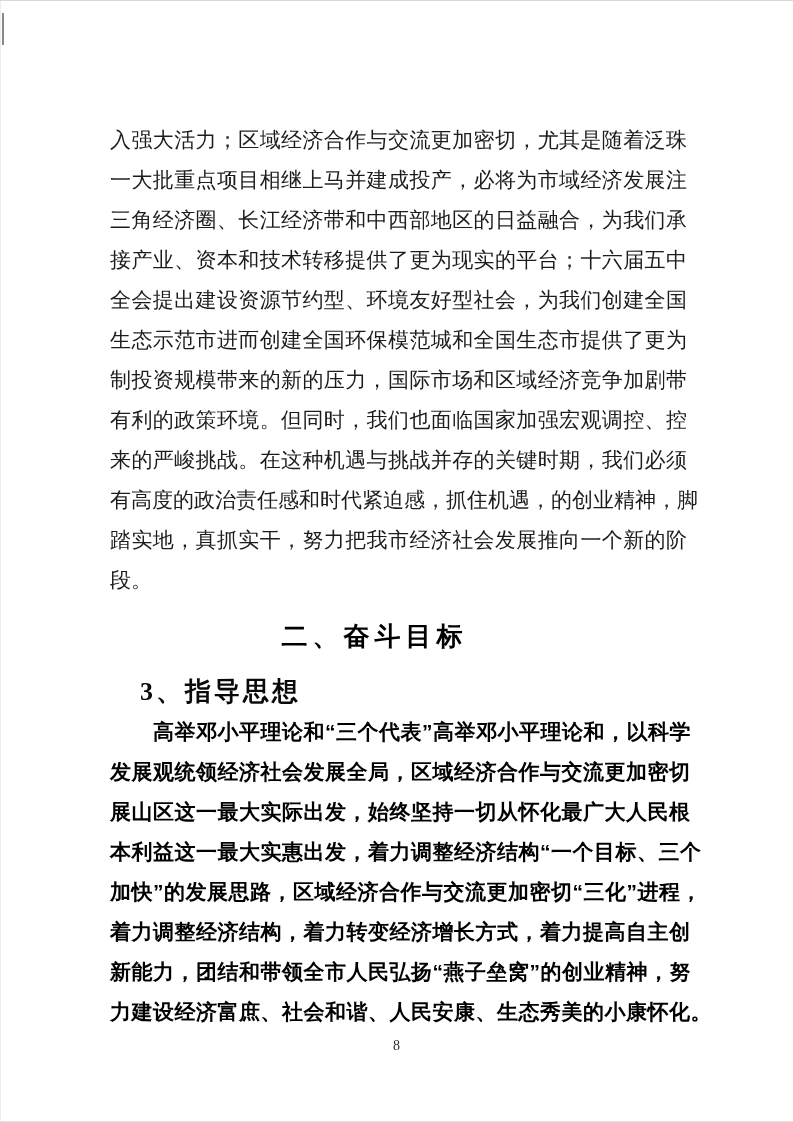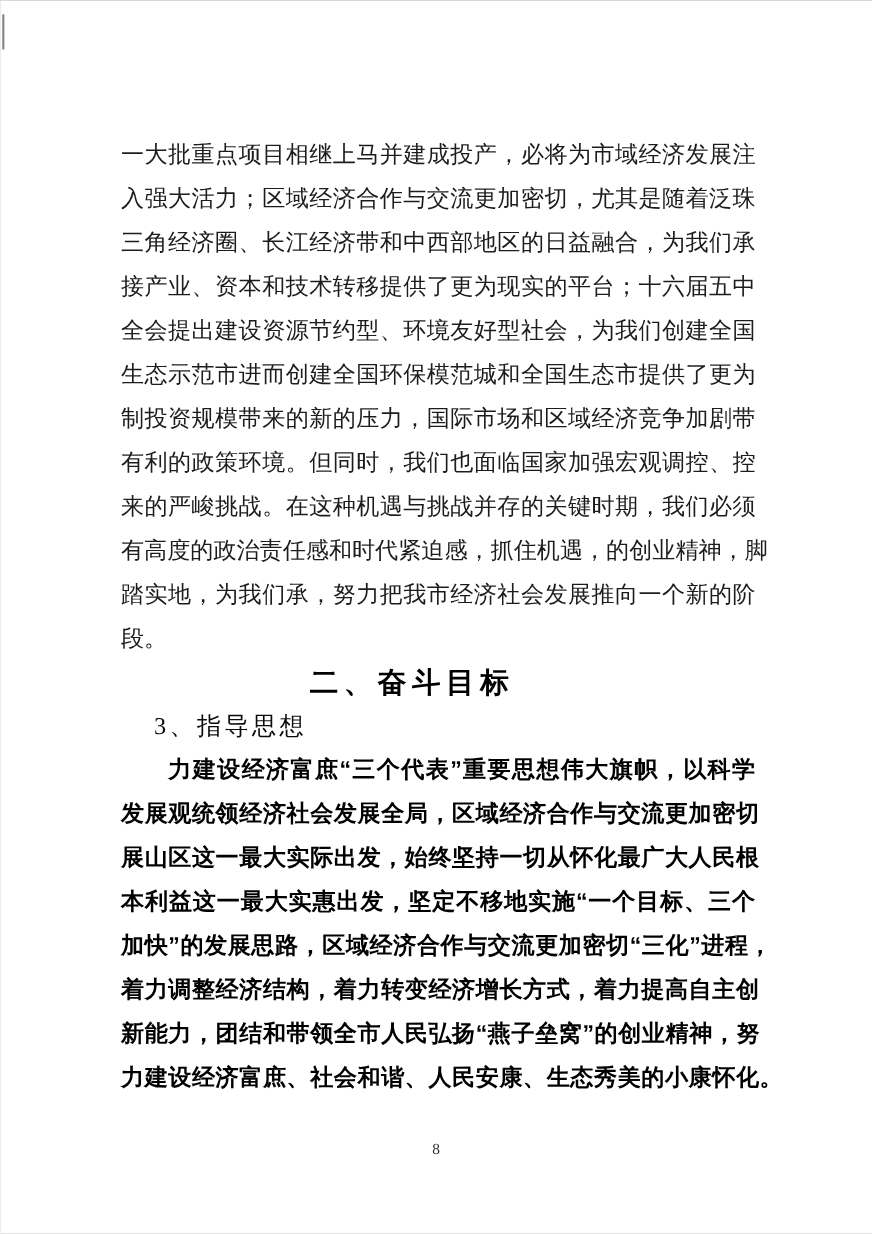--- a/index.html
+++ b/index.html
@@ -49,39 +49,39 @@
     font-family: "Liberation Sans", "DejaVu Sans", sans-serif;
     font-weight: 700;
     font-size: 21px;
     color: #000000;
     letter-spacing: 0.5px;
   }
   .bold-line.first-line {
     text-indent: 43px;
   }
   .section-heading {
-    margin: 0;
+    margin: 16px;
     height: 40px;
     line-height: 40px;
     text-align: center;
     padding-right: 48px;
     font-family: "Liberation Sans", "DejaVu Sans", sans-serif;
     font-weight: 700;
     font-size: 26px;
     letter-spacing: 5px;
     color: #000000;
   }
   .sub-heading {
     margin: 0;
     height: 40px;
     line-height: 40px;
     padding-left: 30px;
     font-family: "Liberation Serif", "DejaVu Serif", serif;
-    font-weight: 400;
-    font-size: 22px;
+    font-weight: 700;
+    font-size: 26px;
     letter-spacing: 3px;
     color: #0a0a0a;
   }
   .footer {
     position: absolute;
     left: 0;
     top: 1036px;
     width: 793px;
     text-align: center;
   }
@@ -94,43 +94,43 @@
 </head>
 <body>
 
 <div class="page">
 
   <div class="scan-artifact"></div>
 
   <div class="content">
 
     <div class="body-paragraph">
+        <div class="jline serif-line">入强大活力；区域经济合作与交流更加密切，尤其是随着泛珠</div>
         <div class="jline serif-line first-line">一大批重点项目相继上马并建成投产，必将为市域经济发展注</div>
-        <div class="jline serif-line">入强大活力；区域经济合作与交流更加密切，尤其是随着泛珠</div>
         <div class="jline serif-line">三角经济圈、长江经济带和中西部地区的日益融合，为我们承</div>
         <div class="jline serif-line">接产业、资本和技术转移提供了更为现实的平台；十六届五中</div>
         <div class="jline serif-line">全会提出建设资源节约型、环境友好型社会，为我们创建全国</div>
         <div class="jline serif-line">生态示范市进而创建全国环保模范城和全国生态市提供了更为</div>
         <div class="jline serif-line">制投资规模带来的新的压力，国际市场和区域经济竞争加剧带</div>
         <div class="jline serif-line">有利的政策环境。但同时，我们也面临国家加强宏观调控、控</div>
         <div class="jline serif-line">来的严峻挑战。在这种机遇与挑战并存的关键时期，我们必须</div>
         <div class="jline serif-line">有高度的政治责任感和时代紧迫感，抓住机遇，的创业精神，脚</div>
-        <div class="jline serif-line">踏实地，为我们承，努力把我市经济社会发展推向一个新的阶</div>
+        <div class="jline serif-line">踏实地，真抓实干，努力把我市经济社会发展推向一个新的阶</div>
         <div class="jline serif-line last-line">段。</div>
       </div>
 
     <h2 class="section-heading">二、奋斗目标</h2>
 
     <h3 class="sub-heading">3、指导思想</h3>
 
     <div class="bold-paragraph">
-        <div class="jline bold-line first-line">力建设经济富庶“三个代表”重要思想伟大旗帜，以科学</div>
+        <div class="jline bold-line first-line">高举邓小平理论和“三个代表”高举邓小平理论和，以科学</div>
         <div class="jline bold-line">发展观统领经济社会发展全局，区域经济合作与交流更加密切</div>
         <div class="jline bold-line">展山区这一最大实际出发，始终坚持一切从怀化最广大人民根</div>
-        <div class="jline bold-line">本利益这一最大实惠出发，坚定不移地实施“一个目标、三个</div>
+        <div class="jline bold-line">本利益这一最大实惠出发，着力调整经济结构“一个目标、三个</div>
         <div class="jline bold-line">加快”的发展思路，区域经济合作与交流更加密切“三化”进程，</div>
         <div class="jline bold-line">着力调整经济结构，着力转变经济增长方式，着力提高自主创</div>
         <div class="jline bold-line">新能力，团结和带领全市人民弘扬“燕子垒窝”的创业精神，努</div>
         <div class="jline bold-line last-line">力建设经济富庶、社会和谐、人民安康、生态秀美的小康怀化。</div>
       </div>
 
   </div>
 
   <div class="footer">
     <span class="pagenum">8</span>

